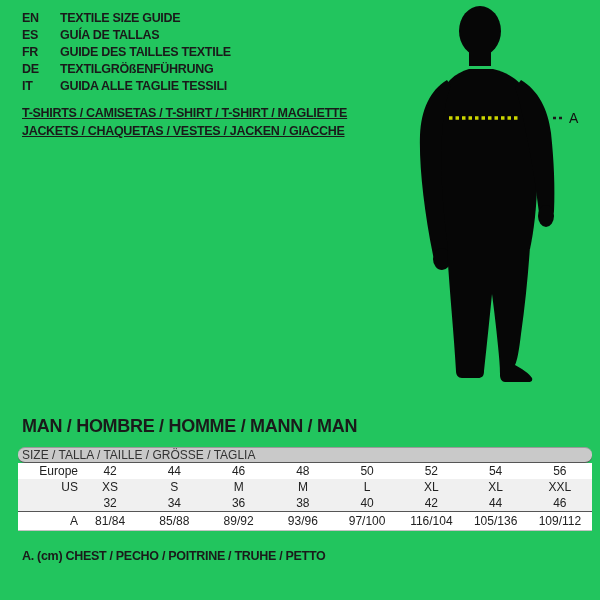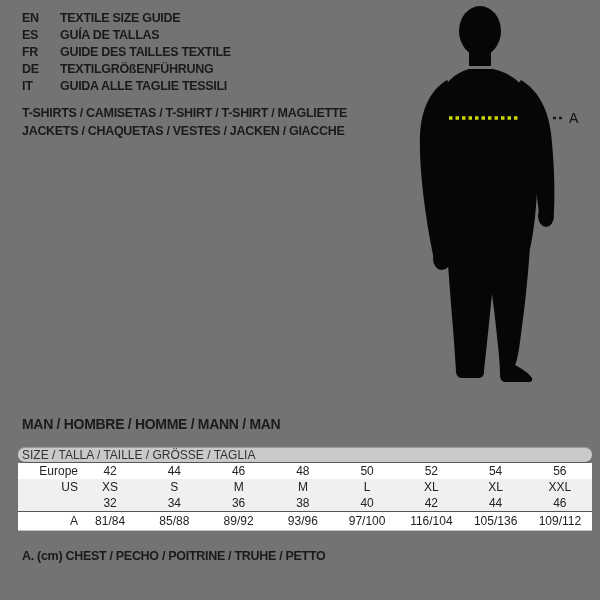--- a/index.html
+++ b/index.html
@@ -1,35 +1,35 @@
 <!DOCTYPE html>
 <html style="--dash-yellow: #ccd600; --thead-bg: #c9c9c9; --row-alt: #f0f0f0;"><head>
 <meta charset="utf-8">
 <style>
   html,body{margin:0;padding:0;}
   body{font-family:"Liberation Sans","DejaVu Sans",sans-serif;}
-  .page{position:relative;width:600px;height:600px;background:#737373;overflow:hidden;color:#1a1a1a;}
+  .page{position:relative;width:600px;height:600px;background:#22c55e;overflow:hidden;color:#1a1a1a;}
 
   
   .lang-list{position:absolute;left:22px;top:10px;}
   .lang-row{display:flex;height:17px;line-height:17px;font-weight:bold;font-size:12.5px;letter-spacing:-0.3px;}
   .lang-code{width:38px;}
   
   .categories{position:absolute;left:22px;top:104px;font-weight:bold;font-size:12.5px;letter-spacing:-0.3px;}
-  .category-line{height:18px;line-height:18px;}
+  .category-line{height:18px;line-height:18px;text-decoration:underline;}
 
   
   .figure-wrap{position:absolute;left:415px;top:4px;width:170px;height:380px;}
   .silhouette{fill:#060606;}
   .dash-on-body{stroke:var(--dash-yellow,#ccd600);stroke-width:3.5;stroke-dasharray:3.5 3;fill:none;}
   .dash-off-body{stroke:#1a1a1a;stroke-width:2.5;stroke-dasharray:3 3;fill:none;}
   .measure-text{font-family:"Liberation Sans",sans-serif;font-size:14px;fill:#111;}
 
   
-  .gender-heading{position:absolute;left:22px;top:416px;font-weight:bold;font-size:14px;letter-spacing:-0.3px;}
+  .gender-heading{position:absolute;left:22px;top:416px;font-weight:bold;font-size:18px;letter-spacing:-0.3px;}
 
   
   .size-table{position:absolute;left:18px;top:447px;width:574px;font-size:12px;color:#222;}
   .thead{background:var(--thead-bg,#c9c9c9);border-top:1px solid #9a9a9a;border-bottom:1px solid #555;
          height:14px;line-height:14px;padding-left:4px;color:#333;border-radius:7px;}
   .trow{display:grid;grid-template-columns:60px repeat(8,1fr);height:16px;line-height:16px;background:#fff;}
   .trow.alt{background:var(--row-alt,#f0f0f0);}
   .trow.last{border-top:1px solid #555;border-bottom:1px solid #c4c4c4;height:18px;line-height:18px;background:#fff;}
   .tcell{text-align:center;overflow:hidden;}
   .tcell.label{text-align:right;padding-left:4px;}

